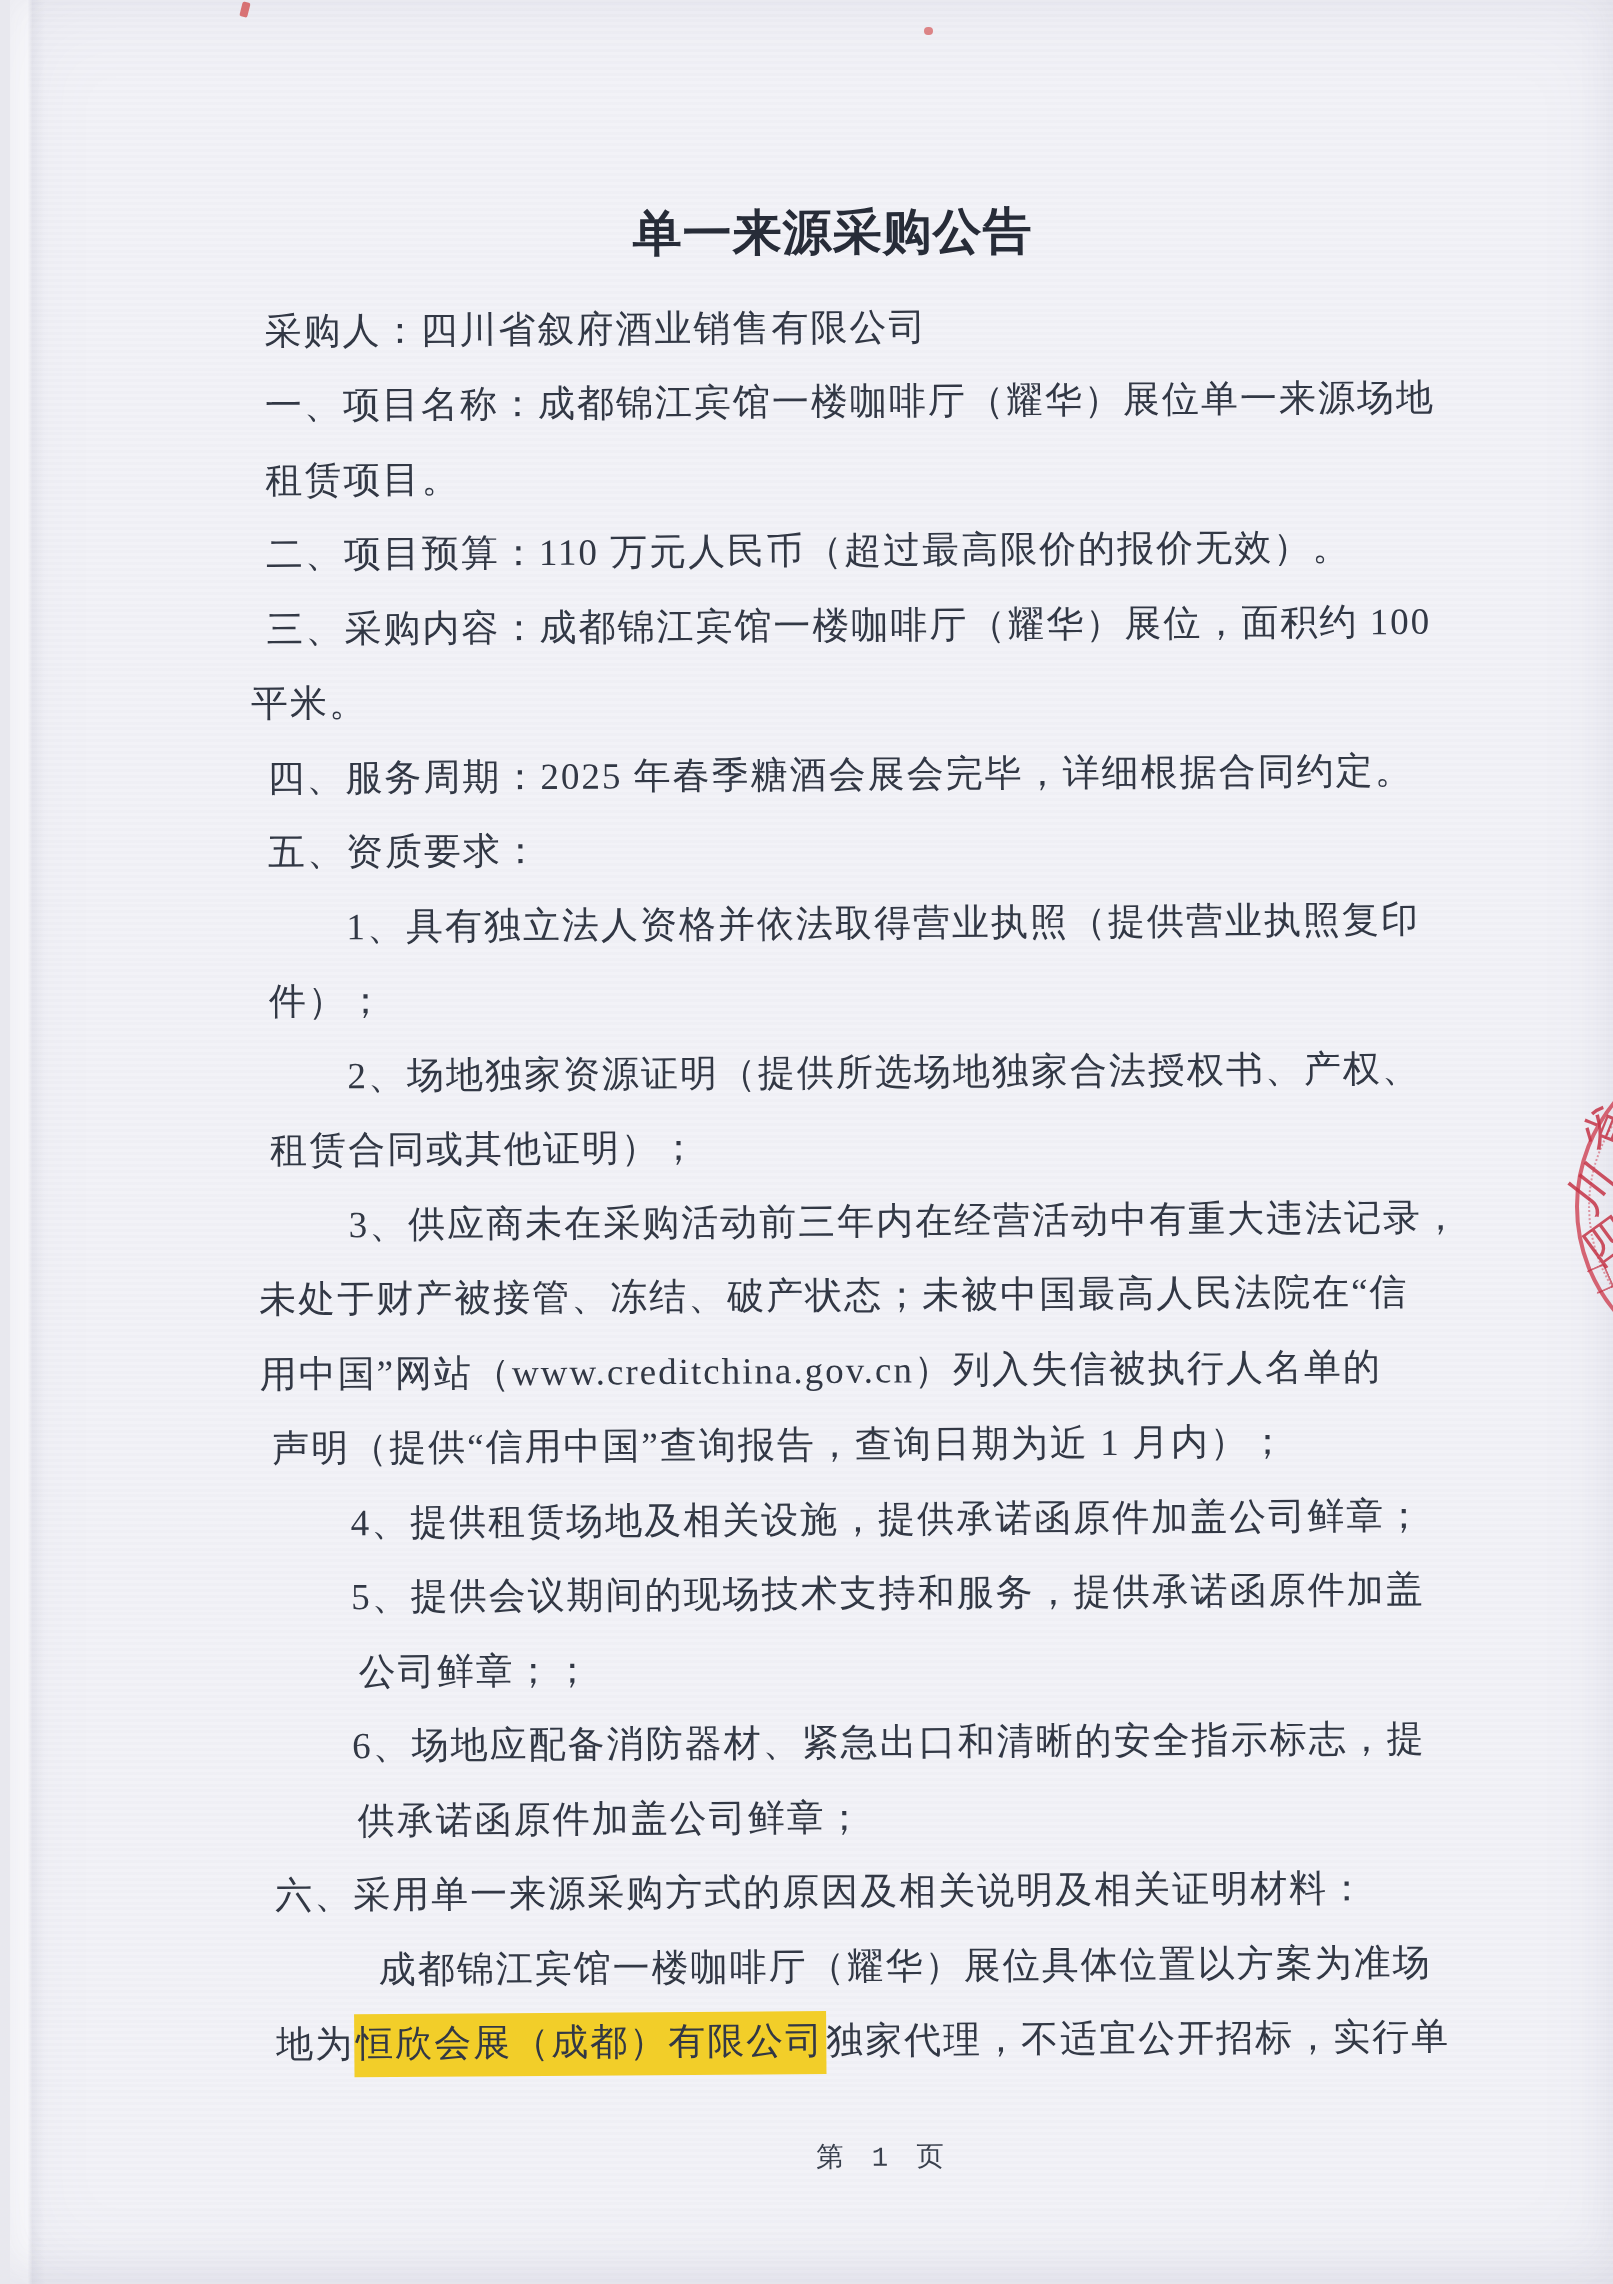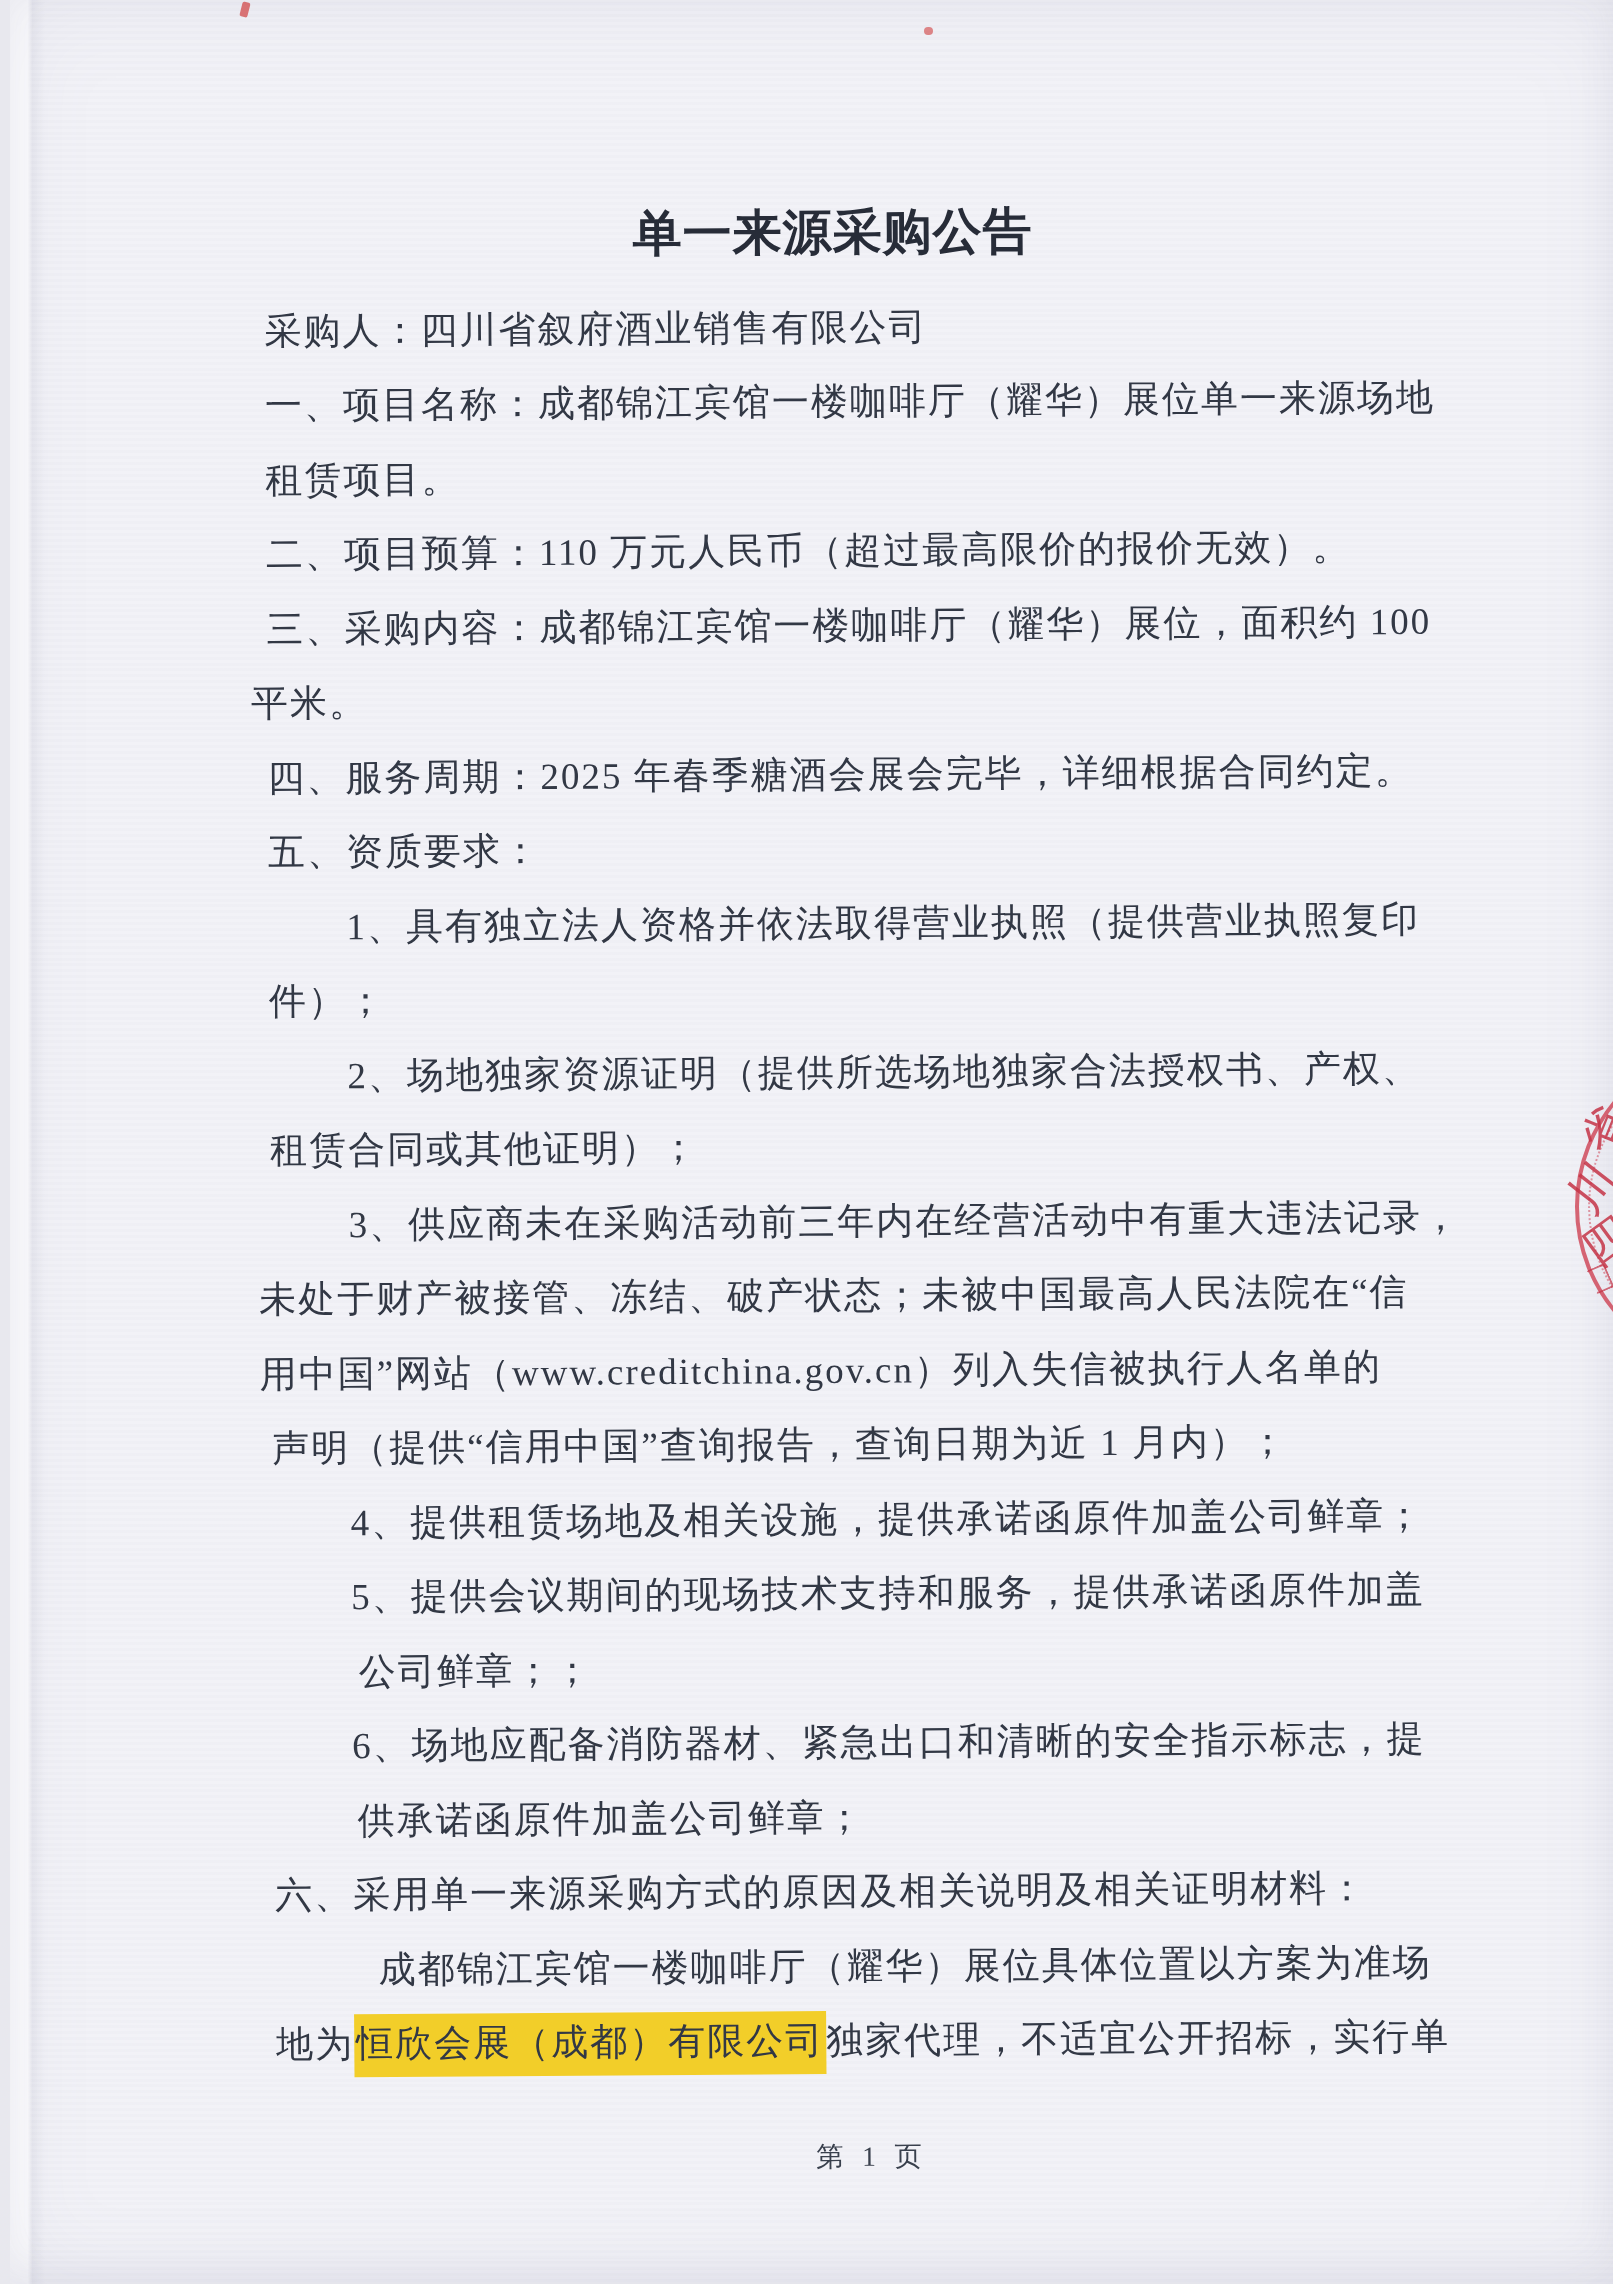--- a/index.html
+++ b/index.html
@@ -29,21 +29,21 @@
     position:absolute;
     font-family:"Liberation Serif","DejaVu Serif",serif;
     font-size:37px; line-height:51px; letter-spacing:2px;
     color:#323845; white-space:nowrap;
   }
 
   mark.hl { background:#f2ce29; color:inherit; padding:8.8px 2px 12.7px 2px; }
 
   .footer {
     position:absolute; left:799px; top:2139px;
-    font-family:Liberation Serif, serif;
+    font-family:Liberation Mono, monospace;
     font-size:27.4px; letter-spacing:5.9px; color:#39404d; white-space:nowrap;
   }
 
   
   .stamp { position:absolute; left:0; top:0; width:100%; height:100%; pointer-events:none; }
   .stamp-ring {
     position:absolute; left:1565px; top:1041px; width:323px; height:323px;
     border-radius:50%; border:4.9px solid rgba(205,60,78,0.78);
   }
   .stamp-ring::before {

